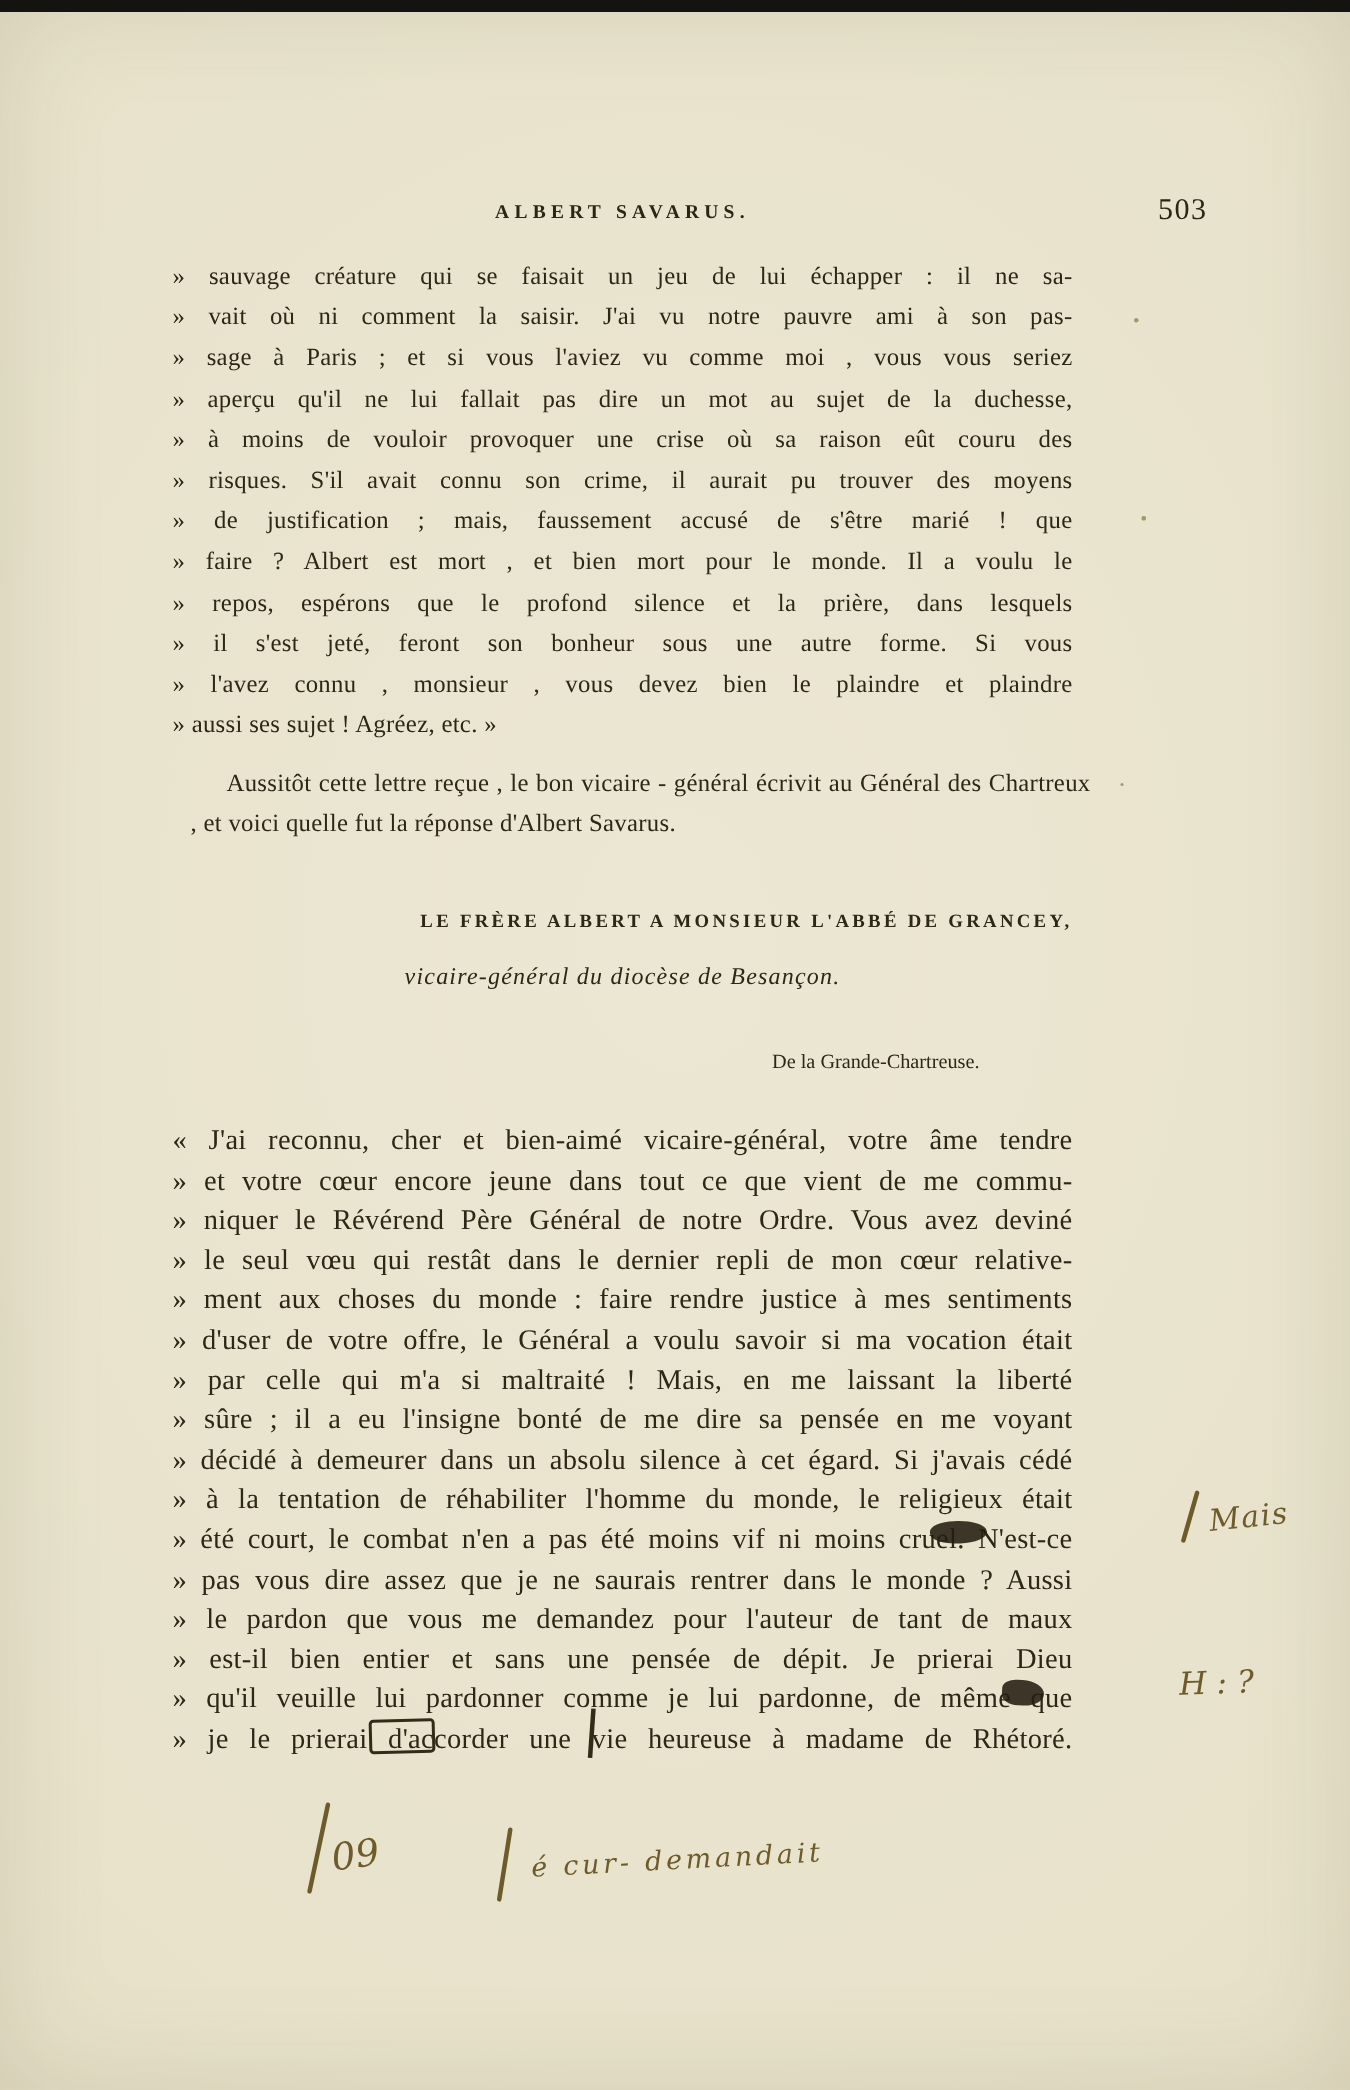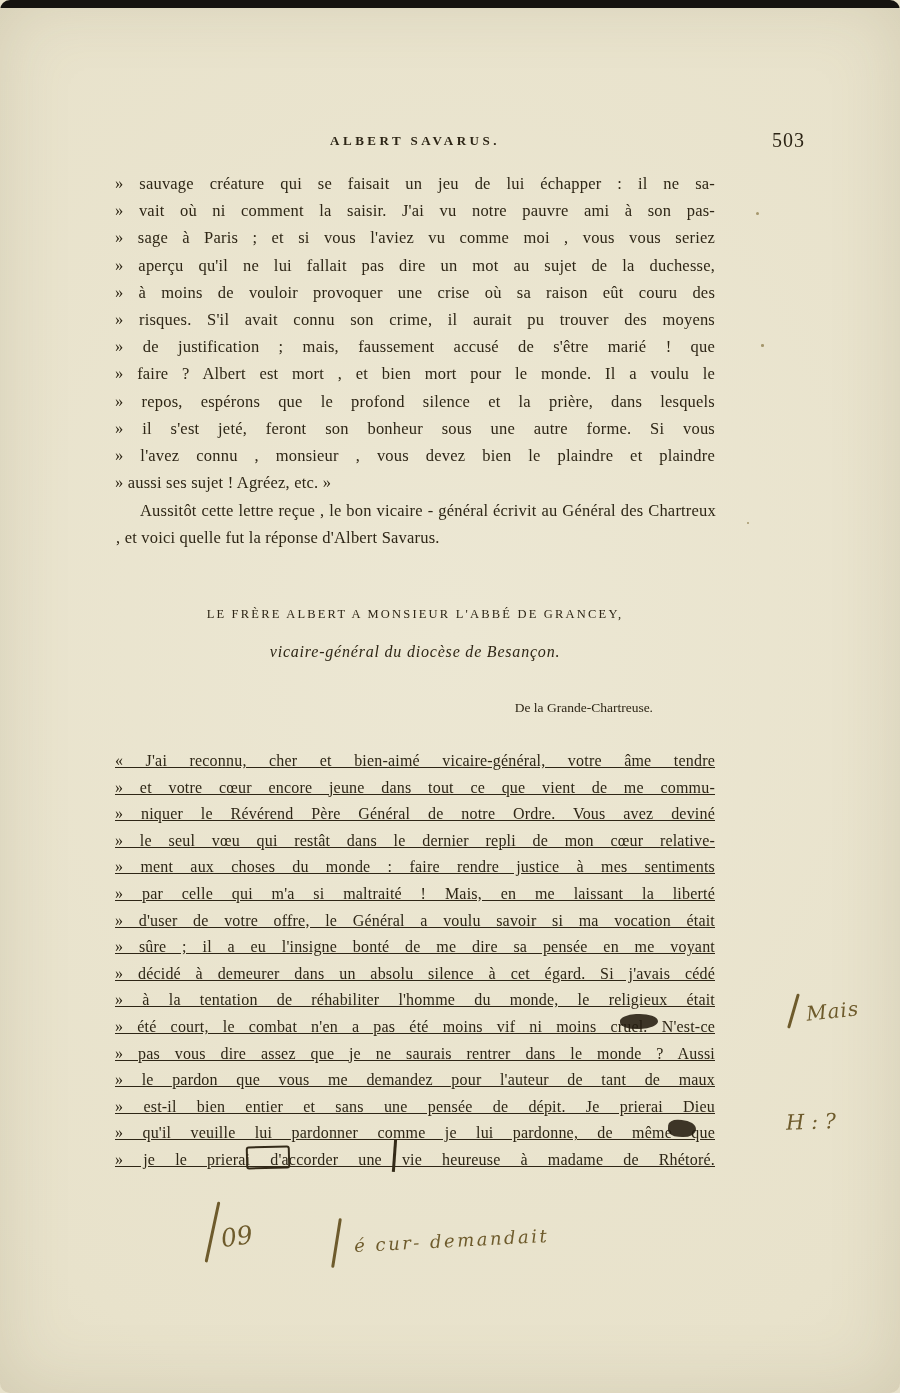--- a/index.html
+++ b/index.html
@@ -6,42 +6,41 @@
   html, body { margin: 0; padding: 0; }
   body {
     width: 900px; height: 1393px;
     background: #e8e2cb;
     font-family: "Liberation Serif", serif;
   }
   .page {
     position: relative; width: 900px; height: 1393px; overflow: hidden;
     background: radial-gradient(ellipse 130% 105% at 50% 45%, #ece7d3 0%, #e8e2cb 55%, #ddd6bb 100%);
     box-shadow: inset 0 0 70px rgba(120,110,80,.18);
-    border-radius: 10px;
   }
   .scan-edge { position: absolute; top: 0; left: 0; width: 100%; height: 8px; background: #151310; }
 
   .textblock { position: absolute; left: 115px; width: 600px; color: #2e2616; }
 
   .running-head { position: absolute; left: 115px; top: 133px; width: 600px; text-align: center; }
   .head-title { font-size: 13px; font-weight: bold; letter-spacing: 3.5px; color: #2c2415; }
   .page-number { position: absolute; left: 772px; top: 129px; font-size: 20px; letter-spacing: 1px; color: #2c2415; }
 
   .quoted-letter { top: 170px; }
   .quoted-letter .line { font-size: 16.5px; line-height: 27.2px; text-align: justify; text-align-last: justify; letter-spacing: .2px; }
   .quoted-letter .line:last-child { text-align-last: left; }
 
-  .narrative { top: 496px; margin: 1px; font-size: 16.5px; line-height: 27.2px; text-align: justify; text-indent: 24px; letter-spacing: .2px; }
+  .narrative { top: 496px; margin: 12px; font-size: 16.5px; line-height: 27.2px; text-align: justify; text-indent: 24px; letter-spacing: .2px; }
 
-  .letter-head1 { top: 607px; text-align: center; font-size: 12.5px; font-weight: normal; letter-spacing: 2.2px; }
+  .letter-head1 { top: 607px; text-align: right; font-size: 12.5px; font-weight: bold; letter-spacing: 2.2px; }
   .letter-head2 { top: 643px; text-align: center; font-size: 16px; font-style: italic; letter-spacing: .8px; }
   .dateline { top: 700px; text-align: right; padding-right: 62px; font-size: 13.5px; }
 
   .reply-letter { top: 748px; }
-  .reply-letter .line { font-size: 16px; line-height: 26.6px; text-align: justify; text-align-last: justify; letter-spacing: .2px; text-decoration: underline; }
+  .reply-letter .line { font-size: 19px; line-height: 26.6px; text-align: justify; text-align-last: justify; letter-spacing: .2px; }
 
   
   .ink { position: absolute; color: #6e5b2c; font-family: "DejaVu Serif", serif; font-style: italic; }
   .ink-stroke { position: absolute; background: #6e5b2c; border-radius: 2px; }
   .stroke-mais   { left: 792px; top: 993px;  width: 2.5px; height: 36px; transform: rotate(16deg); }
   .note-mais     { left: 806px; top: 999px;  font-size: 20px; letter-spacing: 1px; transform: rotate(-6deg); }
   .note-hj       { left: 786px; top: 1110px; font-size: 21px; transform: rotate(-2deg); }
   .stroke-09     { left: 211px; top: 1201px; width: 2.5px; height: 62px; transform: rotate(12deg); }
   .note-09       { left: 221px; top: 1222px; font-size: 25px; transform: rotate(-8deg); }
   .stroke-scrawl { left: 335px; top: 1218px; width: 2.5px; height: 50px; transform: rotate(9deg); }
@@ -109,23 +108,23 @@
       <div class="line">« J'ai reconnu, cher et bien-aimé vicaire-général, votre âme tendre</div>
 
       <div class="line">» et votre cœur encore jeune dans tout ce que vient de me commu-</div>
 
       <div class="line">» niquer le Révérend Père Général de notre Ordre. Vous avez deviné</div>
 
       <div class="line">» le seul vœu qui restât dans le dernier repli de mon cœur relative-</div>
 
       <div class="line">» ment aux choses du monde : faire rendre justice à mes sentiments</div>
 
+      <div class="line">» d'user de votre offre, le Général a voulu savoir si ma vocation était</div>
+
       <div class="line">» par celle qui m'a si maltraité ! Mais, en me laissant la liberté</div>
-
-      <div class="line">» d'user de votre offre, le Général a voulu savoir si ma vocation était</div>
 
       <div class="line">» sûre ; il a eu l'insigne bonté de me dire sa pensée en me voyant</div>
 
       <div class="line">» décidé à demeurer dans un absolu silence à cet égard. Si j'avais cédé</div>
 
       <div class="line">» à la tentation de réhabiliter l'homme du monde, le religieux était</div>
 
 
       <div class="line">» été court, le combat n'en a pas été moins vif ni moins cruel. N'est-ce</div>
 

